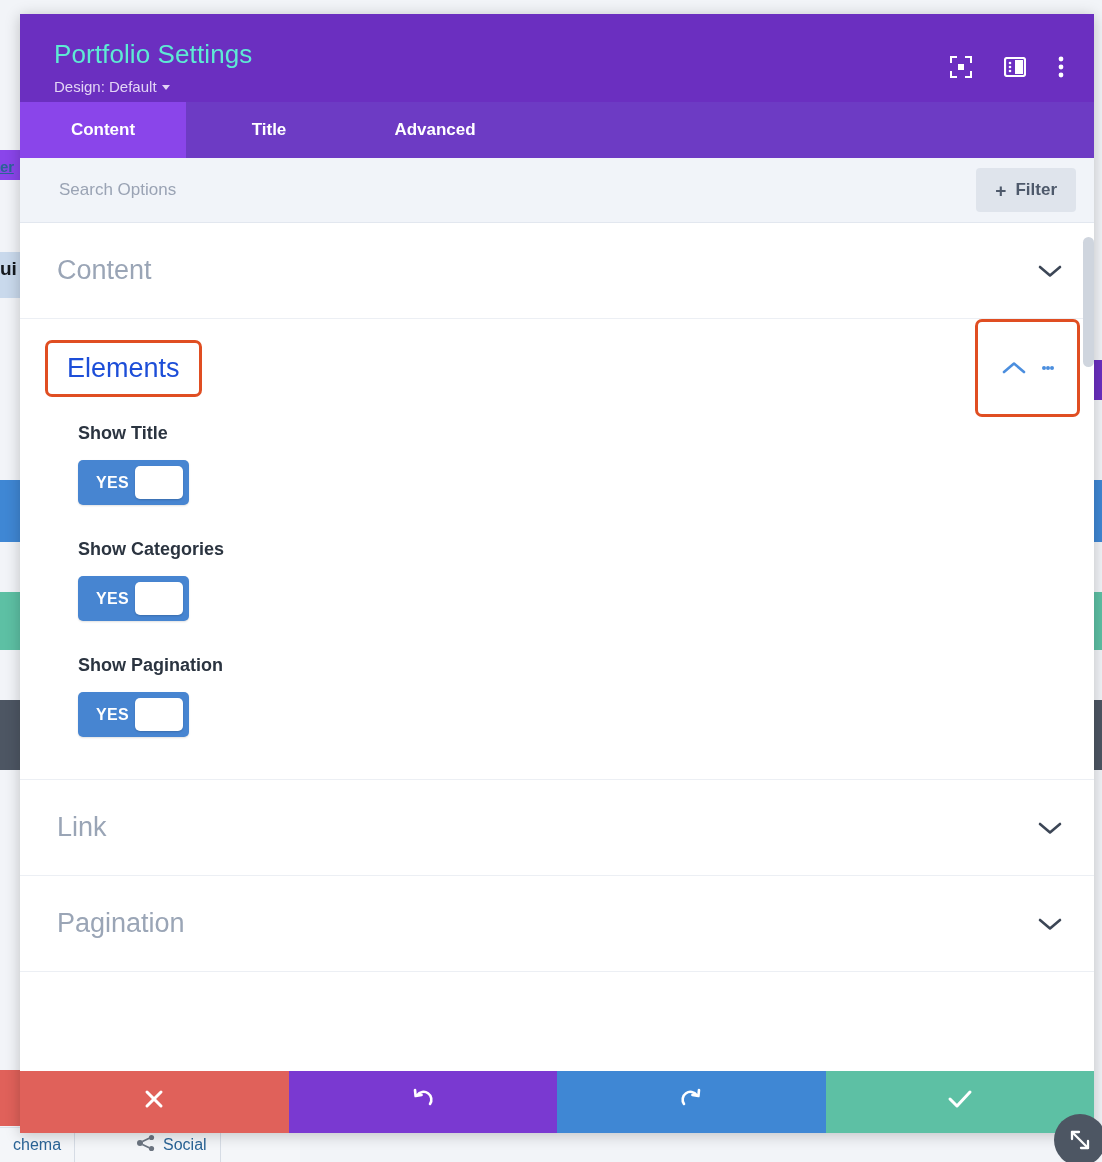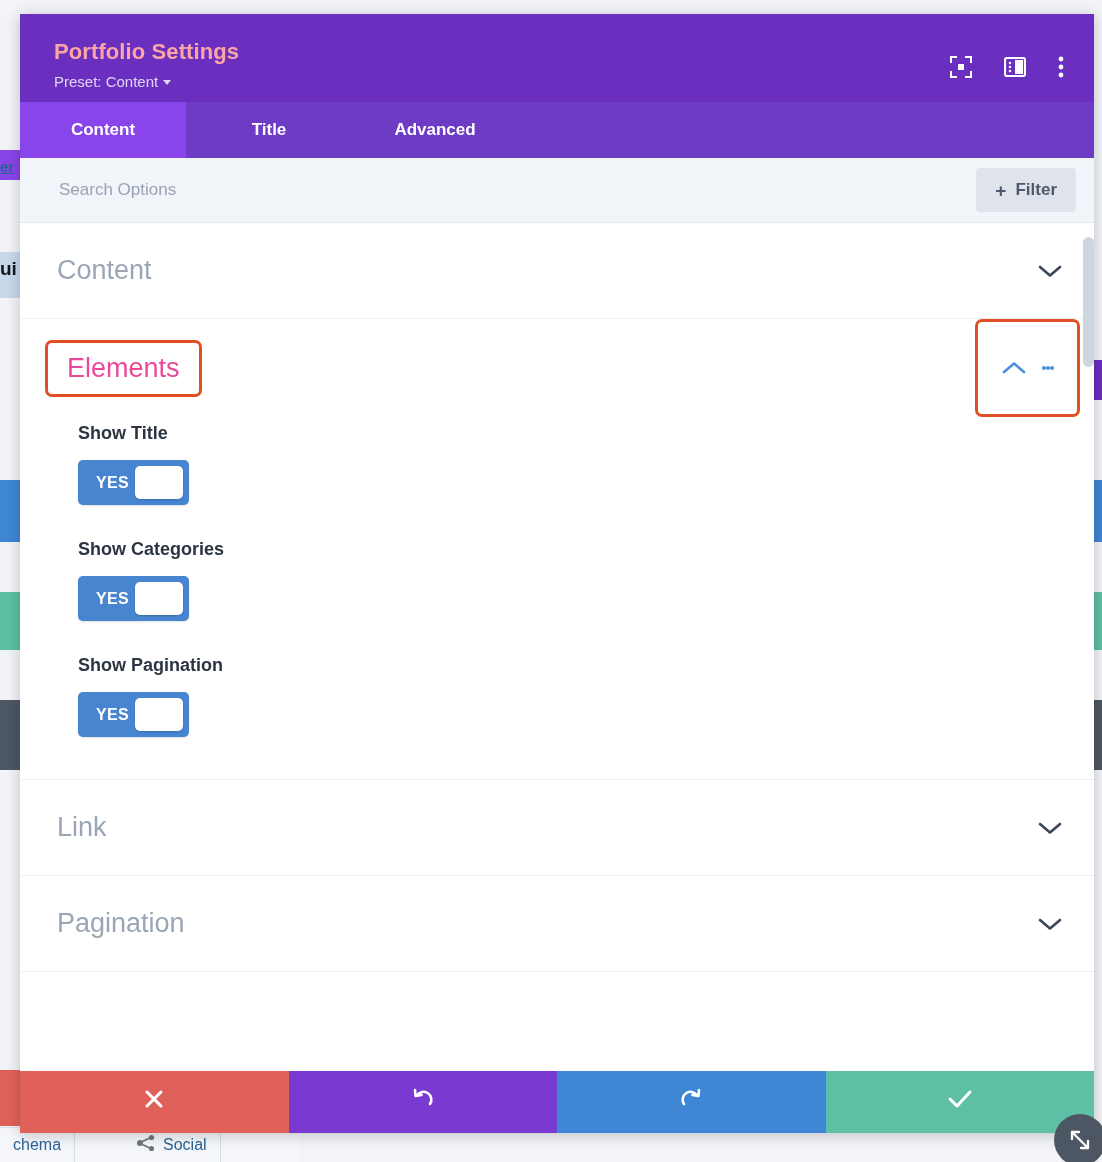--- a/index.html
+++ b/index.html
@@ -89,23 +89,23 @@
   
   #modal-header {
     background: #6b2fc0;
     padding: 26px 30px 16px 34px;
     position: relative;
     flex: 0 0 auto;
     height: 88px;
     box-sizing: border-box;
   }
   #modal-title {
-    color: #fca5a5;
-    font-size: 22px;
-    font-weight: 700;
+    color: #5eead4;
+    font-size: 26px;
+    font-weight: 400;
     letter-spacing: .1px;
     line-height: 1.1;
   }
   #modal-preset {
     margin-top: 9px;
     color: #e2d4f5;
     font-size: 15px;
     font-weight: 400;
     display: inline-flex;
     align-items: center;
@@ -234,21 +234,21 @@
     position: relative;
   }
   #elements-title-box {
     border: 3px solid #e04e22;
     border-radius: 7px;
     padding: 12px 19px;
     display: inline-block;
   }
   #elements-title {
     font-size: 27px;
-    color: #ec4899;
+    color: #1d4ed8;
     font-weight: 400;
     line-height: 1;
   }
   #elements-controls-box {
     border: 3px solid #e04e22;
     border-radius: 7px;
     width: 105px;
     height: 98px;
     box-sizing: border-box;
     display: flex;
@@ -406,21 +406,21 @@
   </div>
 </div>
 
 <div id="page-scrollbar"></div>
 
 <div id="modal">
 
   <div id="modal-header">
     <div id="modal-title">Portfolio Settings</div>
     <div id="modal-preset">
-      <span>Preset: Content</span>
+      <span>Design: Default</span>
       <span class="preset-caret"></span>
     </div>
 
     <div id="header-icons">
       <span class="hicon">
         <svg width="22" height="22" viewBox="0 0 22 22" fill="none" stroke="#ffffff" stroke-width="2" stroke-linecap="square">
           <path d="M1 6 V1 H6"></path>
             <path d="M16 1 H21 V6"></path>
           <path d="M21 16 V21 H16"></path>
             <path d="M6 21 H1 V16"></path>

